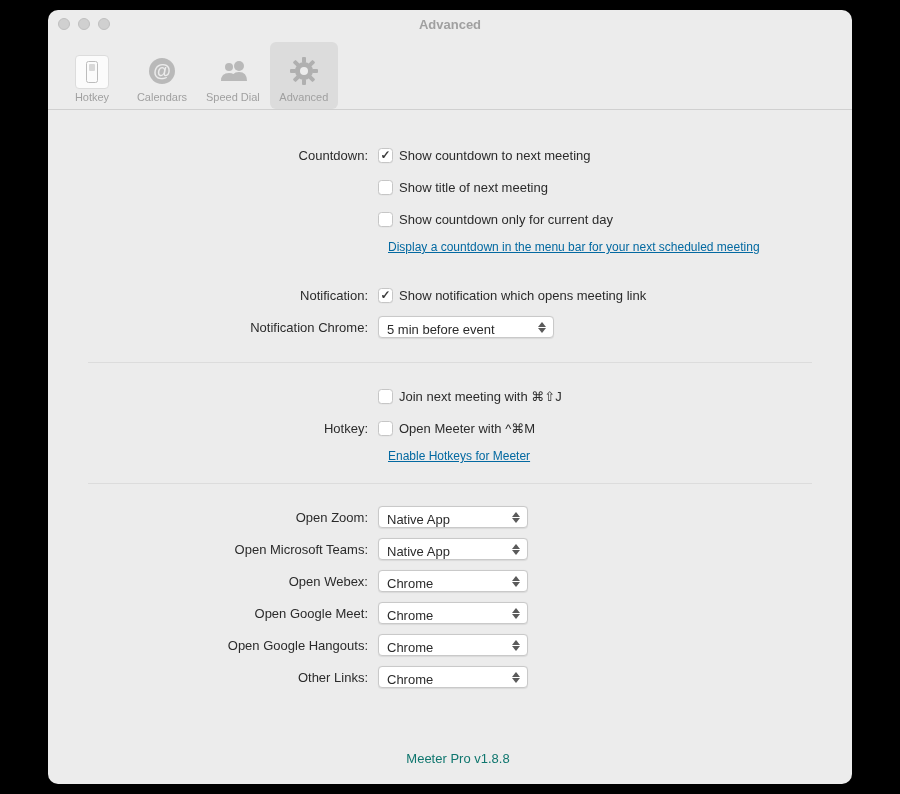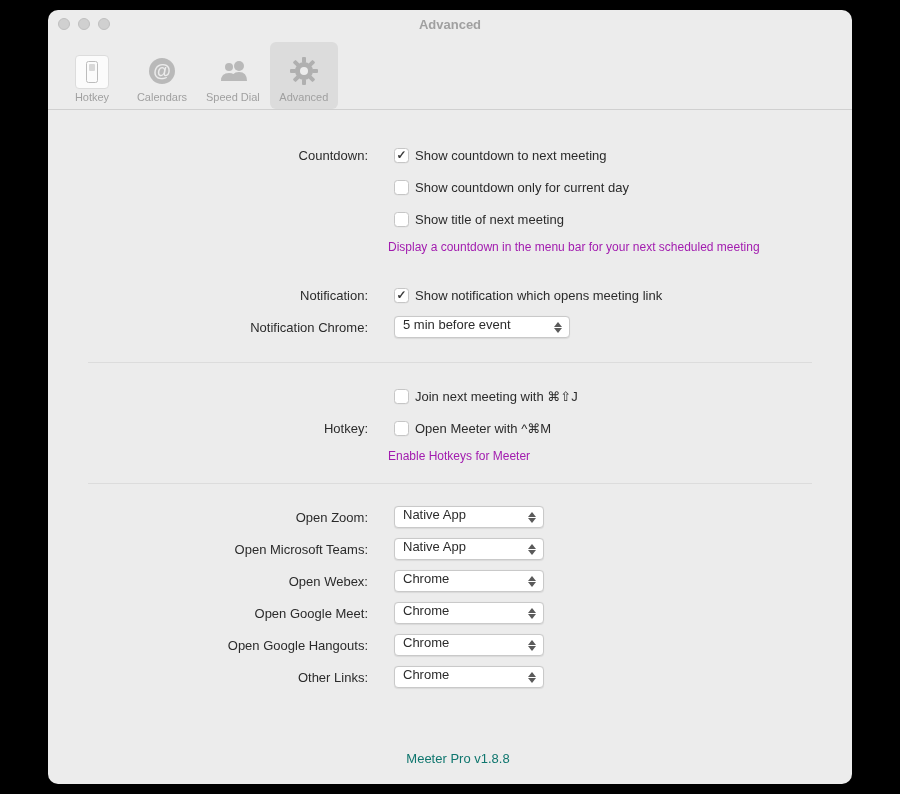--- a/index.html
+++ b/index.html
@@ -115,42 +115,42 @@
       border: none;
       border-top: 1px solid #dcdcdc;
       margin: 8px 0;
     }
 
     .row {
       display: flex;
       align-items: center;
       min-height: 30px;
       margin-bottom: 2px;
-      gap: 16px;
     }
 
     .row-label {
       width: 290px;
       text-align: right;
       padding-right: 10px;
       color: #2b2b2b;
       font-size: 13px;
     }
 
     .row-control {
       display: flex;
       align-items: center;
       gap: 6px;
     }
 
     .helptext {
       margin-left: 300px;
-      color: #a21caf;
+      color: #0369a1;
       font-size: 12px;
       padding: 4px 0 2px 0;
+      text-decoration: underline;
     }
 
     .checkbox {
       width: 15px;
       height: 15px;
       border-radius: 3.5px;
       border: 1px solid #c6c6c6;
       background: #fff;
       display: inline-flex;
       align-items: center;
@@ -171,21 +171,21 @@
       color: #2b2b2b;
       font-size: 13px;
     }
 
     .select {
       height: 22px;
       background: #fff;
       border: 0.5px solid #c9c9c9;
       border-radius: 4px;
       display: inline-flex;
-      align-items: flex-start;
+      align-items: flex-end;
       padding: 0 20px 0 8px;
       font-size: 13px;
       color: #2b2b2b;
       position: relative;
       min-width: 150px;
       box-shadow: 0 0.5px 1px rgba(0,0,0,0.08);
     }
 
     .select.wide { min-width: 176px; }
 
@@ -291,28 +291,28 @@
         <div class="row-label">Countdown:</div>
         <div class="row-control">
           <span class="checkbox checked"></span>
           <span class="check-label">Show countdown to next meeting</span>
         </div>
       </div>
       <div class="row">
         <div class="row-label"></div>
         <div class="row-control">
           <span class="checkbox"></span>
+          <span class="check-label">Show title of next meeting</span>
+        </div>
+      </div>
+      <div class="row">
+        <div class="row-label"></div>
+        <div class="row-control">
+          <span class="checkbox"></span>
           <span class="check-label">Show countdown only for current day</span>
-        </div>
-      </div>
-      <div class="row">
-        <div class="row-label"></div>
-        <div class="row-control">
-          <span class="checkbox"></span>
-          <span class="check-label">Show title of next meeting</span>
         </div>
       </div>
       <div class="helptext">Display a countdown in the menu bar for your next scheduled meeting</div>
     </div>
 
     <div class="section" style="padding-top:14px">
       <div class="row">
         <div class="row-label">Notification:</div>
         <div class="row-control">
           <span class="checkbox checked"></span>

